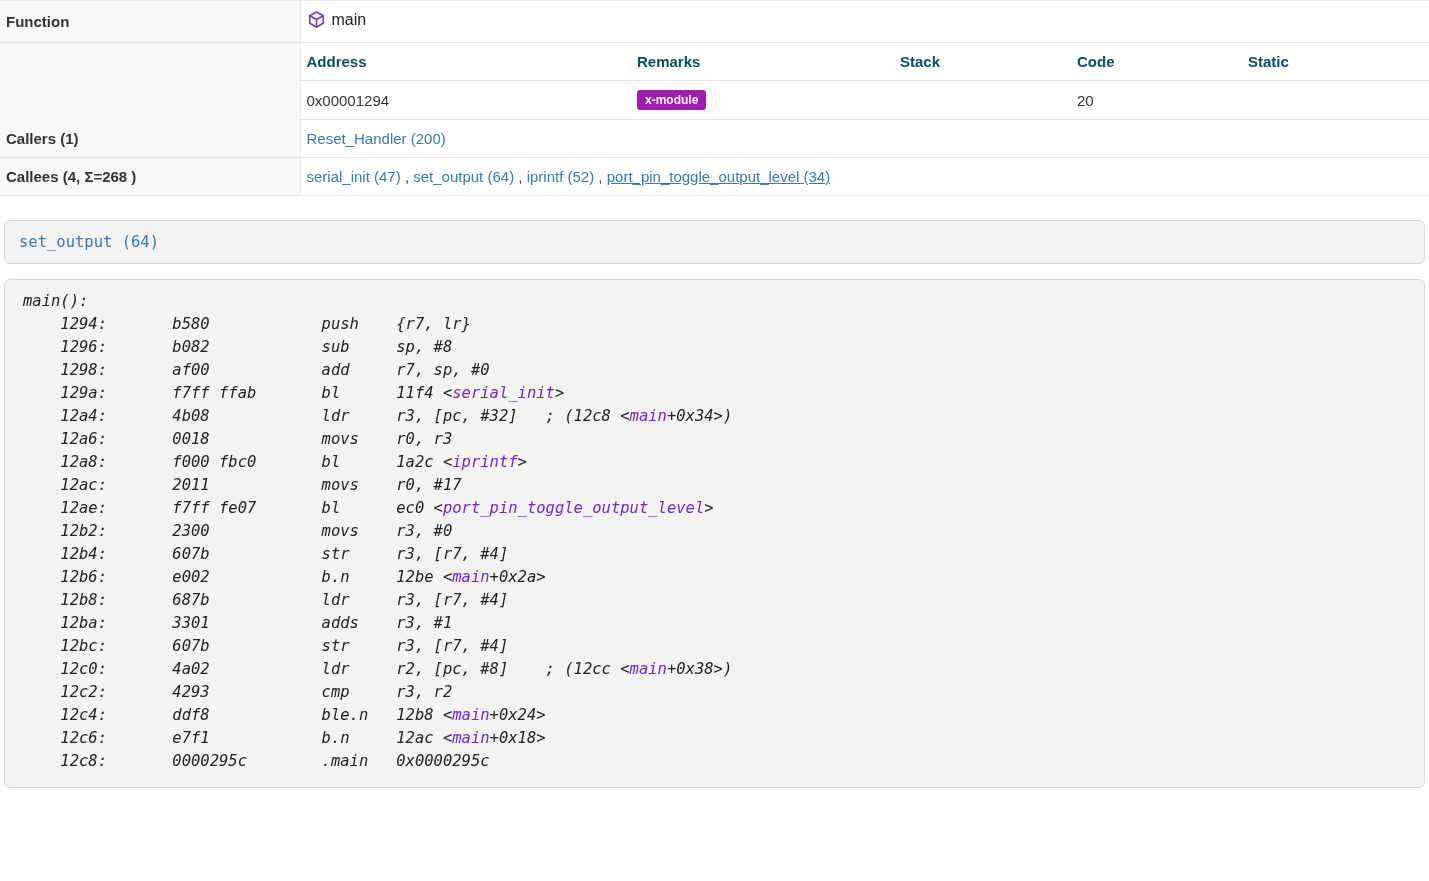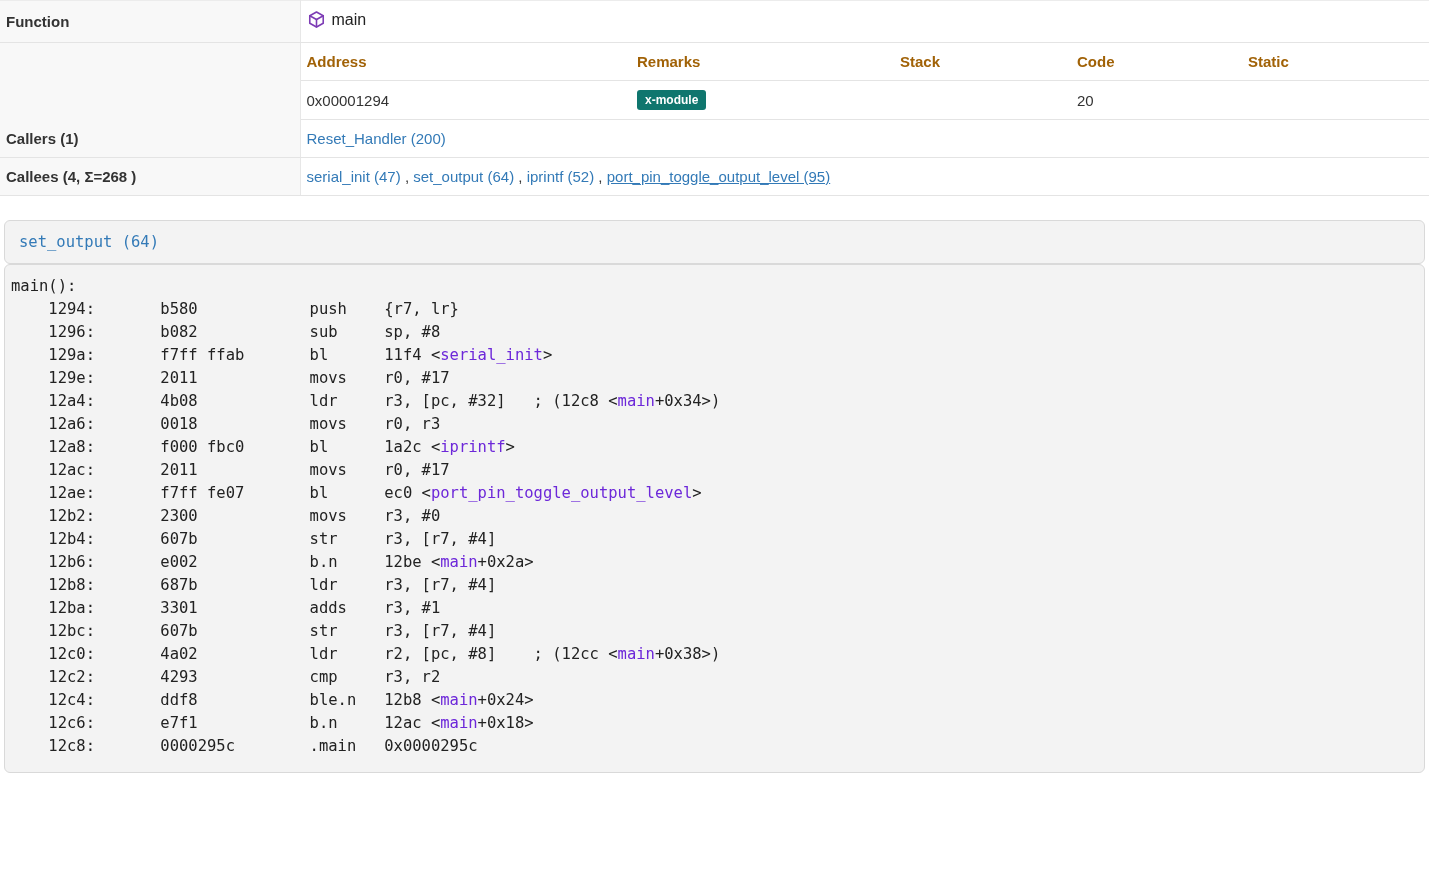--- a/index.html
+++ b/index.html
@@ -29,35 +29,35 @@
     padding-left: 14px;
     font-weight: bold;
     color: #333;
   }
   td.label-spacer {
     background: #f8f8f8;
     border-right: 1px solid #e7e7e7;
   }
   tr.bordered > td, tr.bordered > th { border-bottom: 1px solid #e4e4e4; }
   tr.row-function > * { border-top: 1px solid #ececec; }
-  tr.row-head th { font-weight: bold; color: #a16207; border-bottom: 1px solid #e4e4e4; }
+  tr.row-head th { font-weight: bold; color: #0c4a6e; border-bottom: 1px solid #e4e4e4; }
   td.fn-cell { font-size: 16px; color: #222; }
   .fn-cell .cube { display: inline-block; vertical-align: -4px; margin-right: 6px; }
 
   a.lnk {
     color: #337ab7;
     text-decoration: none;
     cursor: pointer;
   }
   a.lnk.underlined { text-decoration: underline; }
   .sep { color: #333; }
 
   .badge {
     display: inline-block;
-    background: #0f766e;
+    background: #a21caf;
     color: #ffffff;
     font-size: 12px;
     font-weight: bold;
     padding: 4px 8px;
     border-radius: 3px;
     line-height: 1;
   }
 
   
   .box {
@@ -66,21 +66,23 @@
     border-radius: 6px;
     margin: 0 4px;
   }
   .preview-box {
     margin-top: 24px;
     padding: 12px 14px;
     font-family: "DejaVu Sans Mono", monospace;
     font-size: 15.5px;
   }
   .disasm-box {
-    padding: 10px 12px 14px 6px;
+    margin-top: 15px;
+    padding: 10px 12px 14px 18px;
+    font-style: italic;
   }
   .disasm {
     font-family: "DejaVu Sans Mono", monospace;
     font-size: 15.5px;
     line-height: 23px;
     color: #222;
   }
   .dline { white-space: pre; }
   .dlink { color: #6d28d9; text-decoration: none; cursor: pointer; }
 </style>
@@ -125,36 +127,36 @@
       <td></td>
       <td>20</td>
       <td></td>
     </tr>
     <tr class="bordered">
       <th class="label-cell">Callers (1)</th>
       <td colspan="5" id="callers-cell"><a class="lnk">Reset_Handler (200)</a></td>
     </tr>
     <tr class="bordered">
       <th class="label-cell">Callees (4, Σ=268 )</th>
-      <td colspan="5" id="callees-cell"><a class="lnk">serial_init (47)</a><span class="sep"> , </span><a class="lnk">set_output (64)</a><span class="sep"> , </span><a class="lnk">iprintf (52)</a><span class="sep"> , </span><a class="lnk underlined">port_pin_toggle_output_level (95)</a></td>
+      <td colspan="5" id="callees-cell"><a class="lnk">serial_init (47)</a><span class="sep"> , </span><a class="lnk">set_output (64)</a><span class="sep"> , </span><a class="lnk">iprintf (52)</a><span class="sep"> , </span><a class="lnk underlined">port_pin_toggle_output_level (34)</a></td>
     </tr>
   </tbody>
 </table>
 
 <div class="box preview-box">
   <a class="lnk">set_output (64)</a>
 </div>
 
 <div class="box disasm-box">
   <div class="disasm" id="disasm">
       <div class="dline"><span>main():</span></div>
       <div class="dline"><span>    1294:       b580            push    {r7, lr}</span></div>
       <div class="dline"><span>    1296:       b082            sub     sp, #8</span></div>
+      <div class="dline"><span>    1298:       af00            add     r7, sp, #0</span></div>
       <div class="dline"><span>    129a:       f7ff ffab       bl      11f4 &lt;</span><a class="dlink">serial_init</a><span>&gt;</span></div>
-      <div class="dline"><span>    129e:       2011            movs    r0, #17</span></div>
       <div class="dline"><span>    12a4:       4b08            ldr     r3, [pc, #32]   ; (12c8 &lt;</span><a class="dlink">main</a><span>+0x34&gt;)</span></div>
       <div class="dline"><span>    12a6:       0018            movs    r0, r3</span></div>
       <div class="dline"><span>    12a8:       f000 fbc0       bl      1a2c &lt;</span><a class="dlink">iprintf</a><span>&gt;</span></div>
       <div class="dline"><span>    12ac:       2011            movs    r0, #17</span></div>
       <div class="dline"><span>    12ae:       f7ff fe07       bl      ec0 &lt;</span><a class="dlink">port_pin_toggle_output_level</a><span>&gt;</span></div>
       <div class="dline"><span>    12b2:       2300            movs    r3, #0</span></div>
       <div class="dline"><span>    12b4:       607b            str     r3, [r7, #4]</span></div>
       <div class="dline"><span>    12b6:       e002            b.n     12be &lt;</span><a class="dlink">main</a><span>+0x2a&gt;</span></div>
       <div class="dline"><span>    12b8:       687b            ldr     r3, [r7, #4]</span></div>
       <div class="dline"><span>    12ba:       3301            adds    r3, #1</span></div>

